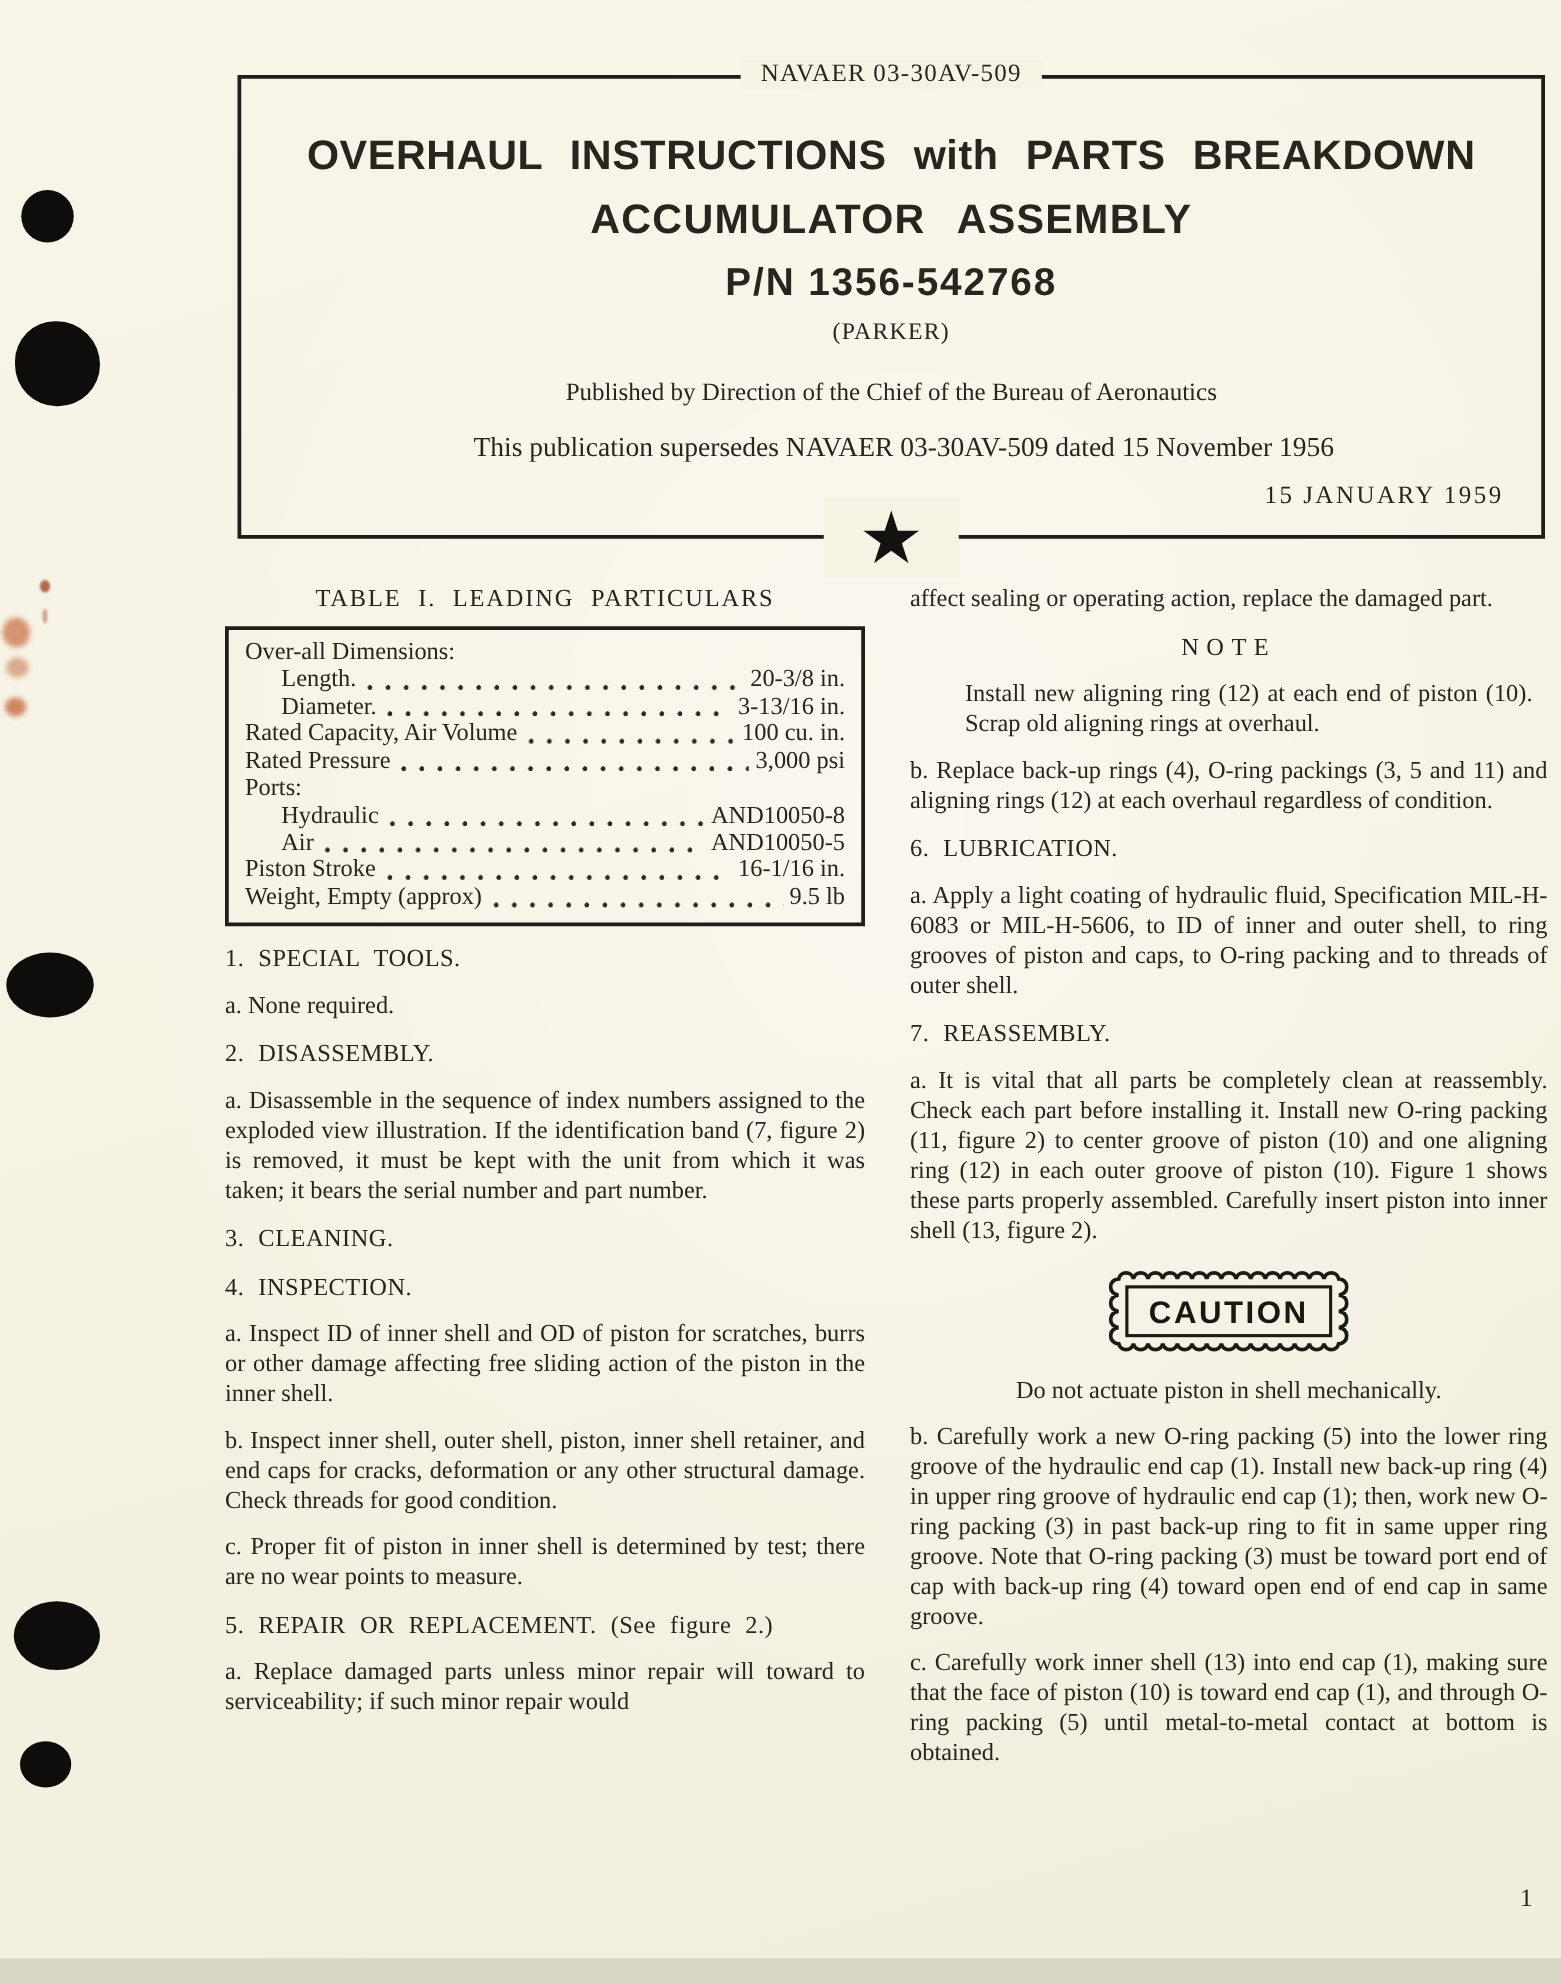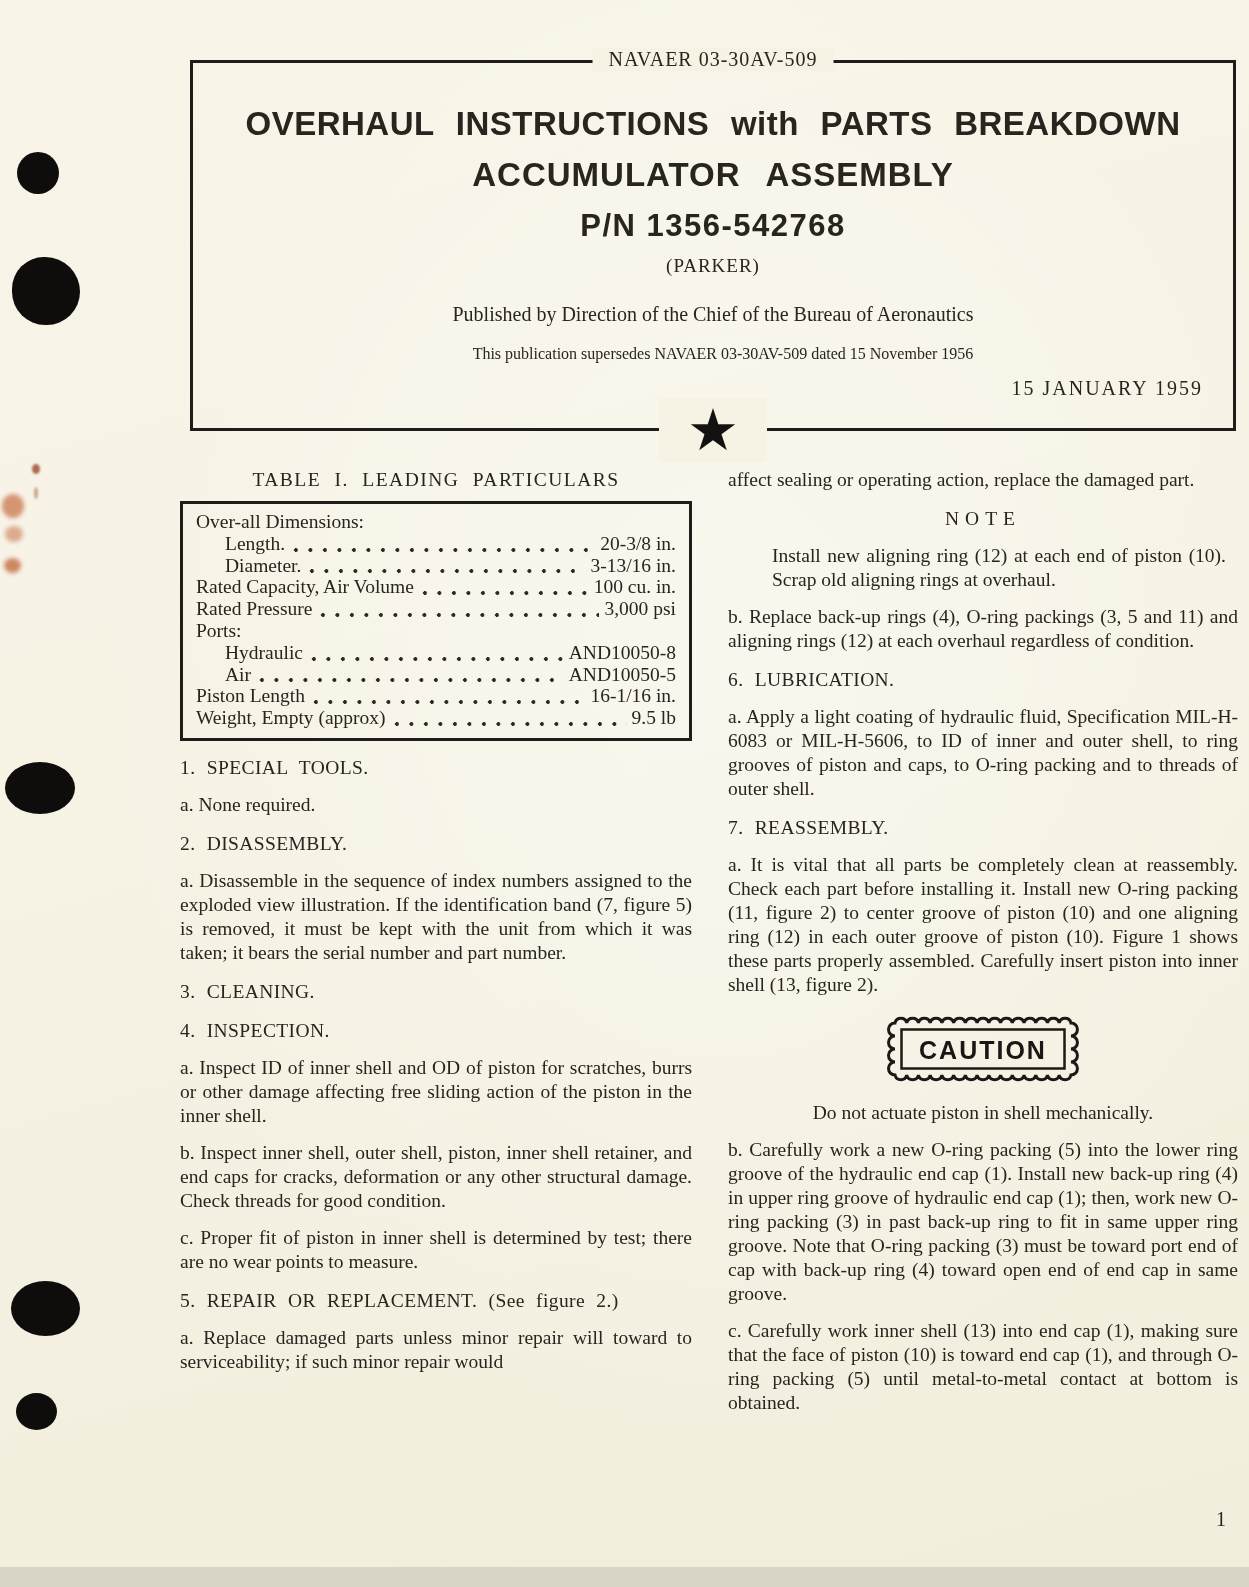--- a/index.html
+++ b/index.html
@@ -44,21 +44,21 @@
   .doc-num{
     position:absolute;top:-15px;left:50%;transform:translateX(-50%);
     background:var(--paper);padding:0 16px;
     font-size:20px;letter-spacing:1px;white-space:nowrap;
   }
   .t1{margin-top:42px;font-family:"Liberation Sans","DejaVu Sans",sans-serif;font-weight:700;font-size:33px;letter-spacing:.5px;word-spacing:12px;}
   .t2{margin-top:13px;font-family:"Liberation Sans","DejaVu Sans",sans-serif;font-weight:700;font-size:33px;letter-spacing:1px;word-spacing:16px;}
   .t3{margin-top:14px;font-family:"Liberation Sans","DejaVu Sans",sans-serif;font-weight:700;font-size:31px;letter-spacing:1.5px;}
   .mfr{margin-top:11px;font-size:19px;letter-spacing:1px;}
   .pub{margin-top:26px;font-size:20px;}
-  .sup{margin-top:19px;font-size:16px;margin-left:20px;}
+  .sup{margin-top:19px;font-size:22px;margin-left:20px;}
   .date{margin-top:14px;font-size:20px;letter-spacing:2px;text-align:right;padding-right:30px;padding-left:28px;}
   .star{
     position:absolute;bottom:-34px;left:50%;transform:translateX(-50%);
     font-size:58px;line-height:64px;color:#141210;
     background:var(--paper);padding:0 28px;
     font-family:"DejaVu Sans",sans-serif;
   }
 
   
   .col{
@@ -165,34 +165,34 @@
           <span class="lbl">Hydraulic</span>
           <span class="leader"></span>
           <span class="val">AND10050-8</span>
         </div>
         <div class="trow indent">
           <span class="lbl">Air</span>
           <span class="leader"></span>
           <span class="val">AND10050-5</span>
         </div>
         <div class="trow">
-          <span class="lbl">Piston Length</span>
+          <span class="lbl">Piston Stroke</span>
           <span class="leader"></span>
           <span class="val">16-1/16 in.</span>
         </div>
         <div class="trow">
           <span class="lbl">Weight, Empty (approx)</span>
           <span class="leader"></span>
           <span class="val">9.5 lb</span>
         </div>
       </div>
       <div class="blk heading">1.  SPECIAL TOOLS.</div>
       <div class="blk para">a.  None required.</div>
       <div class="blk heading">2.  DISASSEMBLY.</div>
-      <div class="blk para">a.  Disassemble in the sequence of index numbers assigned to the exploded view illustration. If the identification band (7, figure 5) is removed, it must be kept with the unit from which it was taken; it bears the serial number and part number.</div>
+      <div class="blk para">a.  Disassemble in the sequence of index numbers assigned to the exploded view illustration. If the identification band (7, figure 2) is removed, it must be kept with the unit from which it was taken; it bears the serial number and part number.</div>
       <div class="blk heading">3.  CLEANING.</div>
       <div class="blk heading">4.  INSPECTION.</div>
       <div class="blk para">a.  Inspect ID of inner shell and OD of piston for scratches, burrs or other damage affecting free sliding action of the piston in the inner shell.</div>
       <div class="blk para">b.  Inspect inner shell, outer shell, piston, inner shell retainer, and end caps for cracks, deformation or any other structural damage.  Check threads for good condition.</div>
       <div class="blk para">c.  Proper fit of piston in inner shell is determined by test; there are no wear points to measure.</div>
       <div class="blk heading">5.  REPAIR OR REPLACEMENT.  (See figure 2.)</div>
       <div class="blk para">a.  Replace damaged parts unless minor repair will toward to serviceability; if such minor repair would</div>
     </div>
   <div class="col right">
       <div class="blk para">affect sealing or operating action, replace the damaged part.</div>

